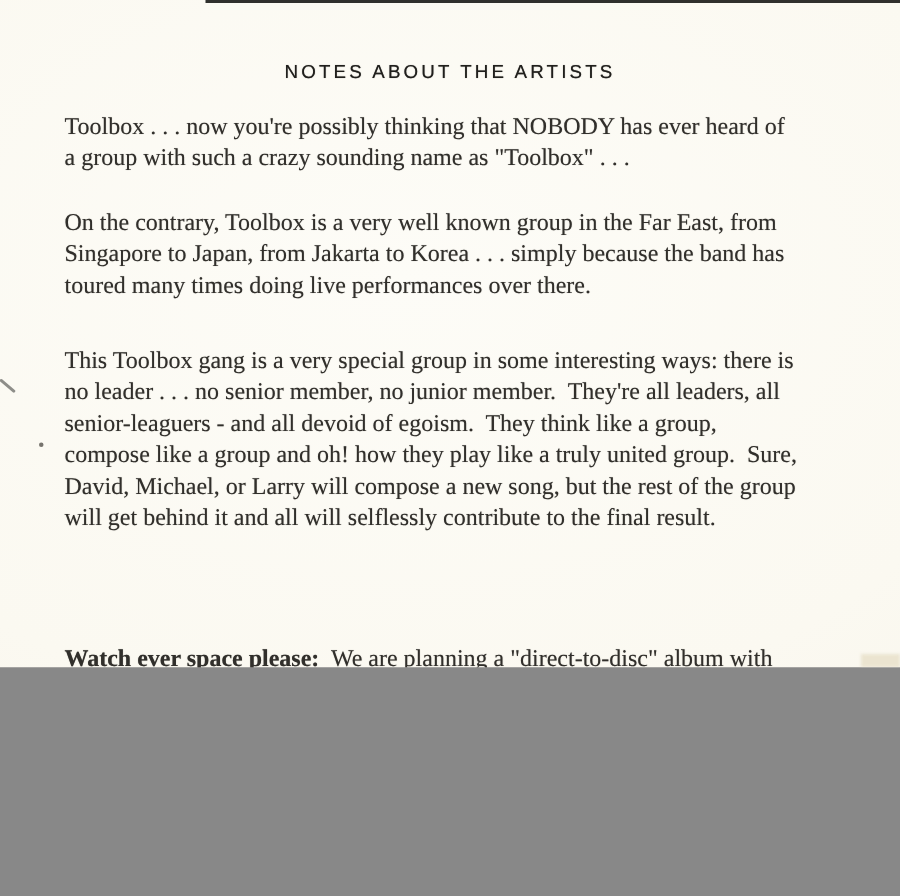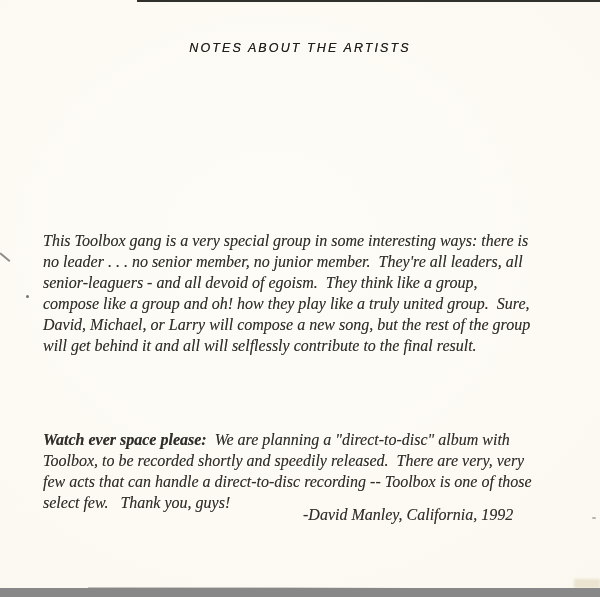--- a/index.html
+++ b/index.html
@@ -4,26 +4,25 @@
 <title>Notes About The Artists</title>
 <style>
   html, body {
     margin: 0;
     padding: 0;
     background: #888;
   }
   .page {
     position: relative;
     width: 600px;
-    height: 588px;
+    height: 445px;
     margin: 0 auto;
     overflow: hidden;
     background: radial-gradient(130% 120% at 45% 42%, #fdfcf7 0%, #fbf9f1 55%, #f6f3e8 100%);
     font-family: "Liberation Serif", "DejaVu Serif", serif;
-    font-style: italic;
   }
   .heading {
     position: absolute;
     top: 41px;
     left: 0;
     right: 0;
     margin: 0;
     text-align: center;
     font-family: "Liberation Sans", "DejaVu Sans", sans-serif;
     font-size: 12.5px;
@@ -121,21 +120,26 @@
 </style>
 </head>
 <body>
 
 <div class="page">
 
   <div class="artifact top-line"></div>
 
   <h1 class="heading">NOTES ABOUT THE ARTISTS</h1>
 
+  <p class="para p1">Toolbox . . . now you're possibly thinking that NOBODY has ever heard of
+a group with such a crazy sounding name as "Toolbox" . . .</p>
 
+  <p class="para p2">On the contrary, Toolbox is a very well known group in the Far East, from
+Singapore to Japan, from Jakarta to Korea . . . simply because the band has
+toured many times doing live performances over there.</p>
 
   <p class="para p3">This Toolbox gang is a very special group in some interesting ways: there is
 no leader . . . no senior member, no junior member.  They're all leaders, all
 senior-leaguers - and all devoid of egoism.  They think like a group,
 compose like a group and oh! how they play like a truly united group.  Sure,
 David, Michael, or Larry will compose a new song, but the rest of the group
 will get behind it and all will selflessly contribute to the final result.</p>
 
 
   <p class="para p5"><strong>Watch ever space please:</strong><span>  We are planning a "direct-to-disc" album with

